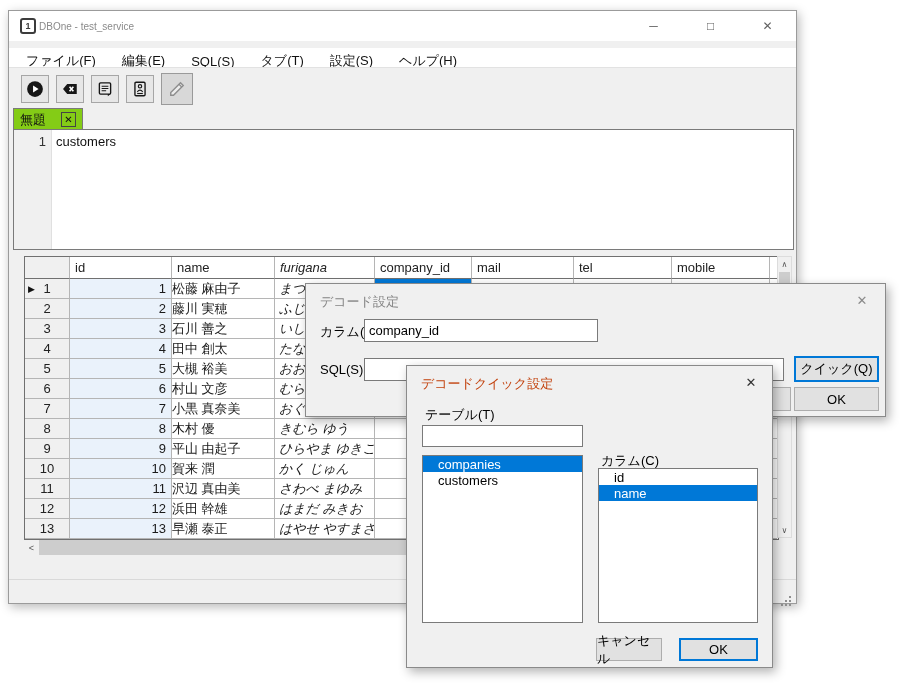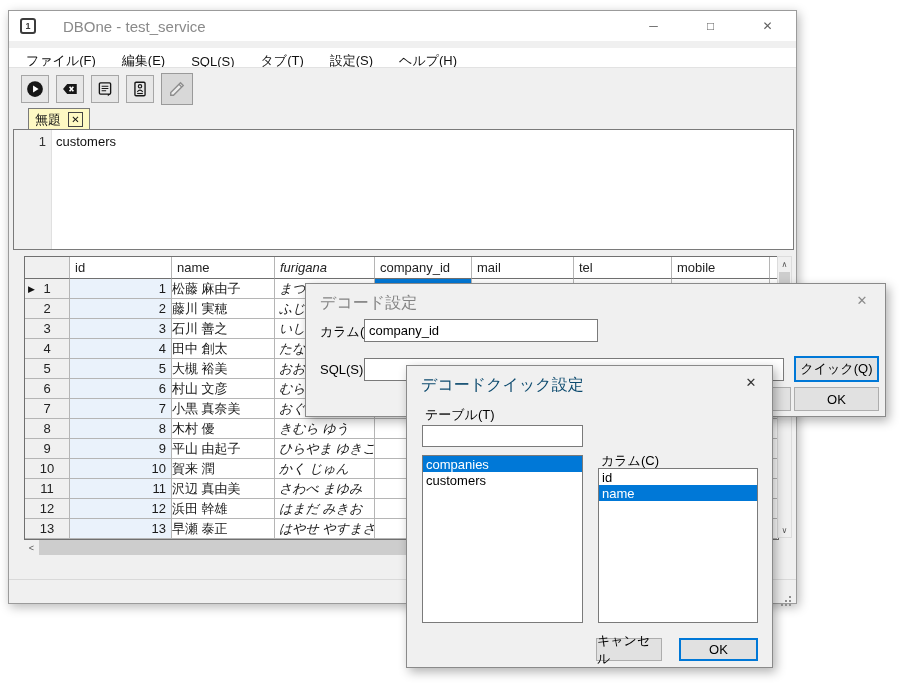--- a/index.html
+++ b/index.html
@@ -8,35 +8,35 @@
     font-family:"Liberation Sans","DejaVu Sans",sans-serif;
     -webkit-font-smoothing:antialiased;overflow:hidden;color:#1a1a1a;
   }
   
   .win{position:absolute;left:8px;top:10px;width:787px;height:592px;
     background:#f0f0f0;border:1px solid #9b9b9b;box-shadow:2px 3px 10px rgba(0,0,0,.28);z-index:1;}
   .titlebar{position:absolute;left:0;top:0;right:0;height:30px;background:#fff;display:flex;align-items:center;}
   .appicon{width:16px;height:16px;margin-left:11px;border:2px solid #3c3c3c;border-radius:3px;
     box-sizing:border-box;display:flex;align-items:center;justify-content:center;
     font-size:9px;font-weight:bold;color:#3c3c3c;background:#fff;}
-  .title-text{margin-left:27px;font-size:15px;color:#8a8a8a;}
+  .title-text{margin-left:3px;font-size:10px;color:#8a8a8a;}
   .winbtns{position:absolute;right:0;top:0;height:30px;display:flex;}
   .winbtn{width:57px;height:30px;display:flex;align-items:center;justify-content:center;
     color:#5f5f5f;font-size:12px;cursor:default;}
   .menubar{position:absolute;left:0;top:30px;right:0;height:26px;background:#fff;
     display:flex;align-items:center;padding-left:4px;margin-top:7px;}
   .menu-item{padding:4px 13px;font-size:13px;color:#111;}
   .toolbar{position:absolute;left:0;top:56px;right:0;height:41px;background:#f0f0f0;
     border-top:1px solid #e2e2e2;display:flex;align-items:center;padding-left:12px;gap:7px;}
   .tbtn{width:28px;height:28px;background:#e7e7e7;border:1px solid #a6a6a6;
     display:flex;align-items:center;justify-content:center;box-sizing:border-box;}
   .tbtn.toggled{width:32px;height:32px;background:#d8d8d8;border-color:#9a9a9a;}
   
-  .tab{position:absolute;left:4px;top:97px;height:21px;background:#fef9c3;
-    border:1px solid #7a7a7a;border-bottom:none;display:flex;align-items:center;padding:0 6px;gap:7px;margin-left:15px;}
+  .tab{position:absolute;left:4px;top:97px;height:21px;background:#84cc16;
+    border:1px solid #7a7a7a;border-bottom:none;display:flex;align-items:center;padding:0 6px;gap:15px;}
   .tab-label{font-size:13px;color:#111;}
   .tab-close{width:15px;height:15px;border:1px solid #444;display:flex;align-items:center;
     justify-content:center;font-size:10px;font-weight:bold;color:#111;box-sizing:border-box;}
   
   .editor{position:absolute;left:4px;top:118px;width:781px;height:121px;background:#fff;
     border:1px solid #7a7a7a;box-sizing:border-box;display:flex;}
   .gutter{width:38px;background:#f0f0f0;border-right:1px solid #e0e0e0;
     font-size:13px;color:#333;text-align:right;padding:4px 5px 0 0;box-sizing:border-box;}
   .code{font-size:13px;color:#111;padding:4px 0 0 4px;}
   
@@ -70,35 +70,35 @@
   .statusbar{position:absolute;left:0;top:546px;right:0;height:22px;background:#f0f0f0;
     display:flex;align-items:center;padding-left:6px;font-size:13px;color:#222;border-top:1px solid #e6e6e6;}
   .bottomstrip{position:absolute;left:0;top:568px;right:0;height:23px;background:#f0f0f0;border-top:1px solid #d9d9d9;}
   .grip{position:absolute;right:3px;bottom:3px;width:2px;height:2px;background:#8f8f8f;
     box-shadow:-8px 8px 0 #8f8f8f,-4px 8px 0 #8f8f8f,0 8px 0 #8f8f8f,-4px 4px 0 #8f8f8f,0 4px 0 #8f8f8f,0 0 0 #8f8f8f;}
   .gripwrap{position:absolute;right:2px;bottom:2px;width:12px;height:12px;}
   
   .dlg{position:absolute;background:#f0f0f0;border:1px solid #8a8a8a;box-shadow:3px 4px 10px rgba(0,0,0,.3);box-sizing:border-box;}
   .dlg1{left:305px;top:283px;width:581px;height:134px;z-index:5;}
   .dlg2{left:406px;top:365px;width:367px;height:303px;z-index:10;}
-  .dlg-title{position:absolute;left:14px;top:9px;font-size:16px;}
+  .dlg-title{position:absolute;left:14px;top:9px;font-size:13px;}
   .dlg1 .dlg-title{color:#838383;}
-  .dlg2 .dlg-title{color:#0c4a6e;}
+  .dlg2 .dlg-title{color:#c2410c;}
   .dlg-close{position:absolute;top:7px;width:18px;height:18px;display:flex;align-items:center;
     justify-content:center;font-size:13px;}
   .dlg1 .dlg-close{right:14px;color:#8a8a8a;}
   .dlg2 .dlg-close{right:12px;color:#333;}
   .fld-label{position:absolute;font-size:13px;color:#000;}
   .txt{position:absolute;border:1px solid #7a7a7a;background:#fff;font-size:13px;
     font-family:"Liberation Sans","DejaVu Sans",sans-serif;padding:0 4px;box-sizing:border-box;outline:none;}
   .btn{position:absolute;background:#e1e1e1;border:1px solid #adadad;font-size:13px;color:#000;
     display:flex;align-items:center;justify-content:center;box-sizing:border-box;}
   .btn.focused{border:2px solid #0078d7;}
   .listbox{position:absolute;background:#fff;border:1px solid #7a7a7a;box-sizing:border-box;overflow:hidden;}
-  .list-item{height:16px;font-size:13px;padding-left:3px;display:flex;align-items:center;color:#000;white-space:nowrap;}
+  .list-item{height:16px;font-size:13px;padding-left:15px;display:flex;align-items:center;color:#000;white-space:nowrap;}
   .list-item.sel{background:#0078d7;color:#fff;}
   svg{display:block;}
 </style>
 </head>
 <body>
 
 <div class="win">
 
   <div class="titlebar">
     <div class="appicon">1</div>

